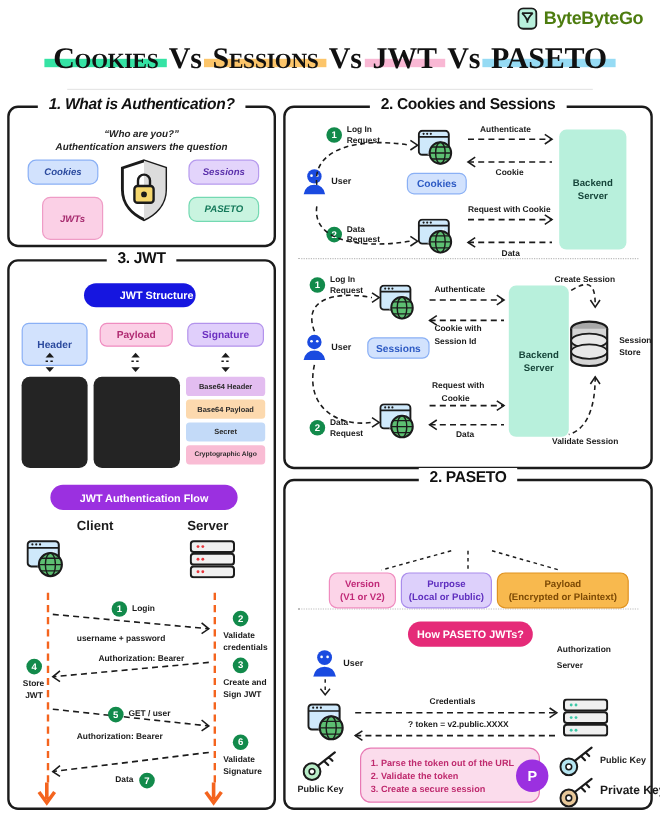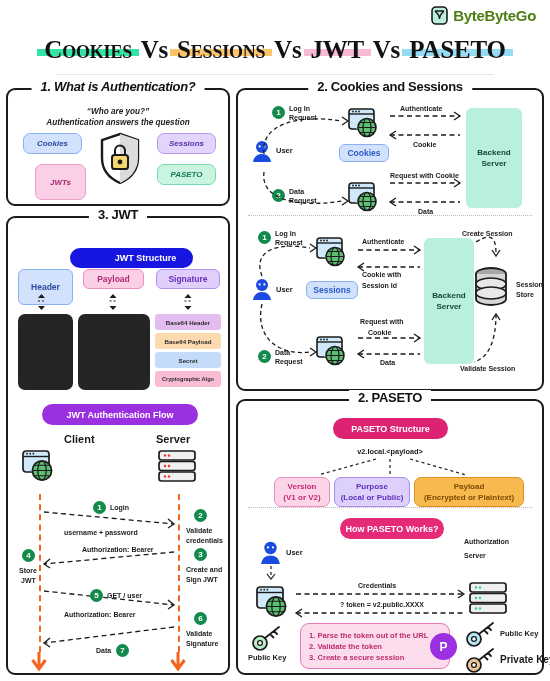--- a/index.html
+++ b/index.html
@@ -316,21 +316,21 @@
       <ellipse cx="19" cy="27" rx="15" ry="6" fill="#e8e8e8" stroke="#1b1b1b" stroke-width="1.5"></ellipse>
     </svg>
   </span>
   <div class="lbl" style="left:278px; top:190px;">Session</div>
   <div class="lbl" style="left:278px; top:200px;">Store</div>
 </div>
 
 <div class="panel" id="panel3">
   <div class="panel-title">3. JWT</div>
 
-  <div class="cap-pill jwt-struct" style="left:62px; top:30px; width:123px; height:20px;padding-left:28px;">JWT Structure</div>
+  <div class="cap-pill jwt-struct" style="left:62px; top:18px; width:93px; height:20px;padding-left:28px;">JWT Structure</div>
 
   <div class="part header" style="left:10px;  top:51px; width:55px; height:36px;">Header</div>
   <div class="part payload" style="left:75px;  top:51px; width:61px; height:20px;">Payload</div>
   <div class="part signature" style="left:148px; top:51px; width:64px; height:20px;">Signature</div>
 
   <svg class="ov" width="224" height="459">
     <g stroke="#1b1b1b" stroke-width="1.2" fill="none">
       <path d="M33.5 76 l-3.5 4 h7 Z" fill="#1b1b1b" stroke="none"></path>
       <path d="M30 83 h7" stroke-dasharray="2 2"></path>
       <path d="M33.5 92 l-3.5 -4 h7 Z" fill="#1b1b1b" stroke="none"></path>
@@ -426,44 +426,42 @@
   <div class="lbl" style="left:178px; top:421px;">Signature</div>
 
   <div class="lbl" style="left:88px; top:428px;">Data</div>
   <div class="num" style="left:108px; top:426px;">7</div>
 </div>
 
 <div class="panel" id="panel4">
   <div class="panel-title">2. PASETO</div>
   <div class="dotted-sep" style="top:106px;"></div>
 
-  <div class="cap-pill paseto-struct" style="left:95px; top:17px; width:115px; height:21px;">PASETO Structure</div>
-
-  <div class="mono" style="position:absolute; left:0; top:46px; width:100%; text-align:center;">v2.local.&lt;payload&gt;</div>
+
 
   <svg class="ov" width="308" height="276">
     <path d="M138 58 L80 74" stroke="#1b1b1b" stroke-width="1.2" stroke-dasharray="3 3" fill="none"></path>
     <path d="M152 58 L152 74" stroke="#1b1b1b" stroke-width="1.2" stroke-dasharray="3 3" fill="none"></path>
     <path d="M172 58 L228 74" stroke="#1b1b1b" stroke-width="1.2" stroke-dasharray="3 3" fill="none"></path>
   </svg>
 
   <div class="ptag version" style="left:36px;  top:76px; width:56px; height:30px;">
     <span>Version</span>
     <span>(V1 or V2)</span>
   </div>
   <div class="ptag purpose" style="left:96px;  top:76px; width:76px; height:30px;">
     <span>Purpose</span>
     <span>(Local or Public)</span>
   </div>
   <div class="ptag payload" style="left:176px; top:76px; width:110px; height:30px;">
     <span>Payload</span>
     <span>(Encrypted or Plaintext)</span>
   </div>
 
-  <div class="cap-pill paseto-works" style="left:102px; top:117px; width:104px; height:21px;">How PASETO Works?</div>
+  <div class="cap-pill paseto-works" style="left:102px; top:117px; width:104px; height:21px;">How PASETO JWTs?</div>
 
   <span style="position:absolute;left:22px;top:140px;">
     <svg width="21" height="23" viewBox="0 0 21 23">
       <circle cx="10.5" cy="7" r="6.2" fill="#1a4ae0"></circle>
         <circle cx="8" cy="6.4" r="1.1" fill="#fff"></circle>
         <circle cx="13" cy="6.4" r="1.1" fill="#fff"></circle>
       <path d="M1 23 q1.6-8.4 9.5-8.4 t9.5 8.4 Z" fill="#1a4ae0"></path>
     </svg>
   </span>
   <div class="lbl" style="left:48px; top:147px; font-size:7.5px;">User</div>

